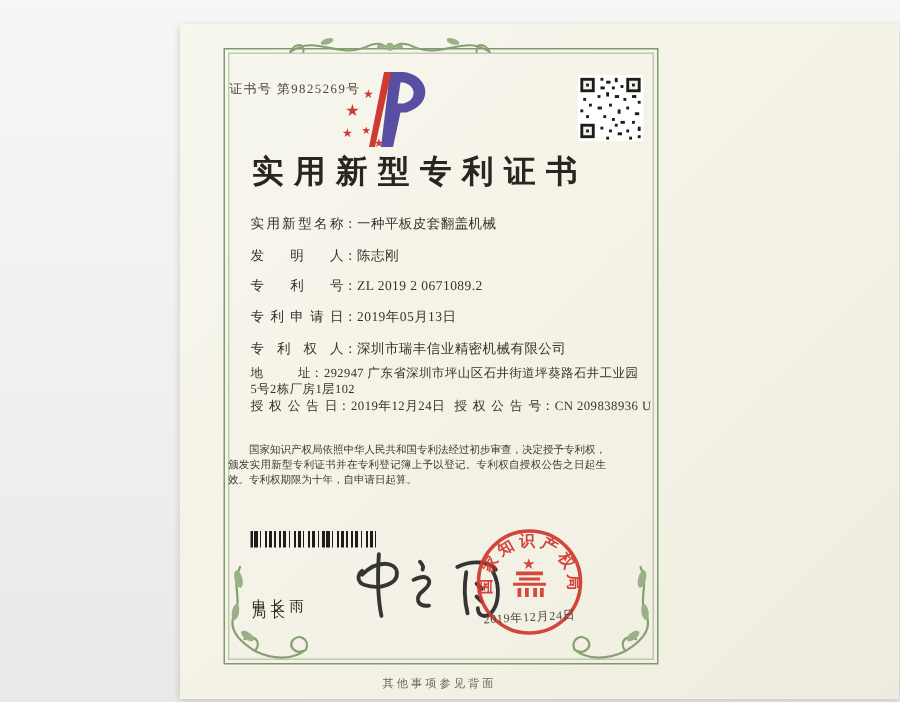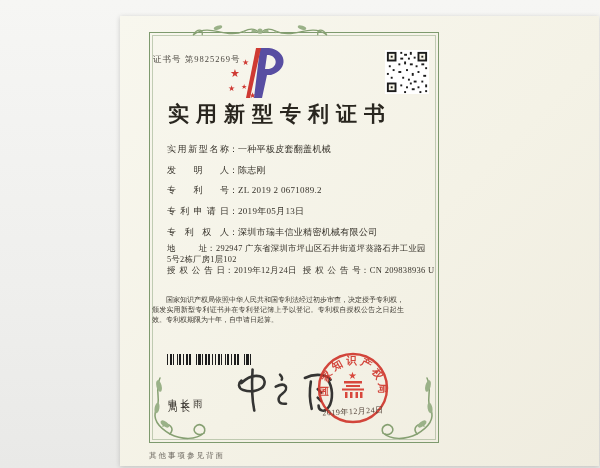--- a/index.html
+++ b/index.html
@@ -37,21 +37,21 @@
     background:repeating-linear-gradient(90deg,#1d1d1d 0 1.4px,transparent 1.4px 2.6px,
       #1d1d1d 2.6px 4.8px,transparent 4.8px 6.4px,#1d1d1d 6.4px 7.2px,transparent 7.2px 9.6px);}
   .signer-title{position:absolute;left:48px;top:386px;font-size:9.5px;letter-spacing:3px;color:#2e2a24;}
   .signer-name{position:absolute;left:48px;top:382px;font-size:9.5px;letter-spacing:3px;color:#2e2a24;}
   .signature{position:absolute;left:106px;top:350px;width:120px;height:48px;}
   .seal{position:absolute;left:195px;top:334px;width:76px;height:76px;opacity:.92;}
   .seal-date{position:absolute;left:191px;top:390px;width:84px;text-align:center;
     font-size:8px;color:#54443a;transform:rotate(-3deg);letter-spacing:.5px;}
   .page-ind{position:absolute;left:29px;top:414px;width:288px;text-align:center;
     font-size:7.5px;letter-spacing:1px;color:#4a463f;}
-  .back-note{position:absolute;left:29px;top:435px;width:288px;
+  .back-note{position:absolute;left:29px;top:435px;width:288px;text-align:center;
     font-size:7.5px;letter-spacing:2px;color:#6b675f;}
   .green-stroke{stroke:#86a072;fill:none;stroke-width:1.5;stroke-linecap:round;}
   .green-fill{fill:#9ab188;}
 </style>
 </head>
 <body>
 
 <div class="photo">
   <div class="paper">
 

